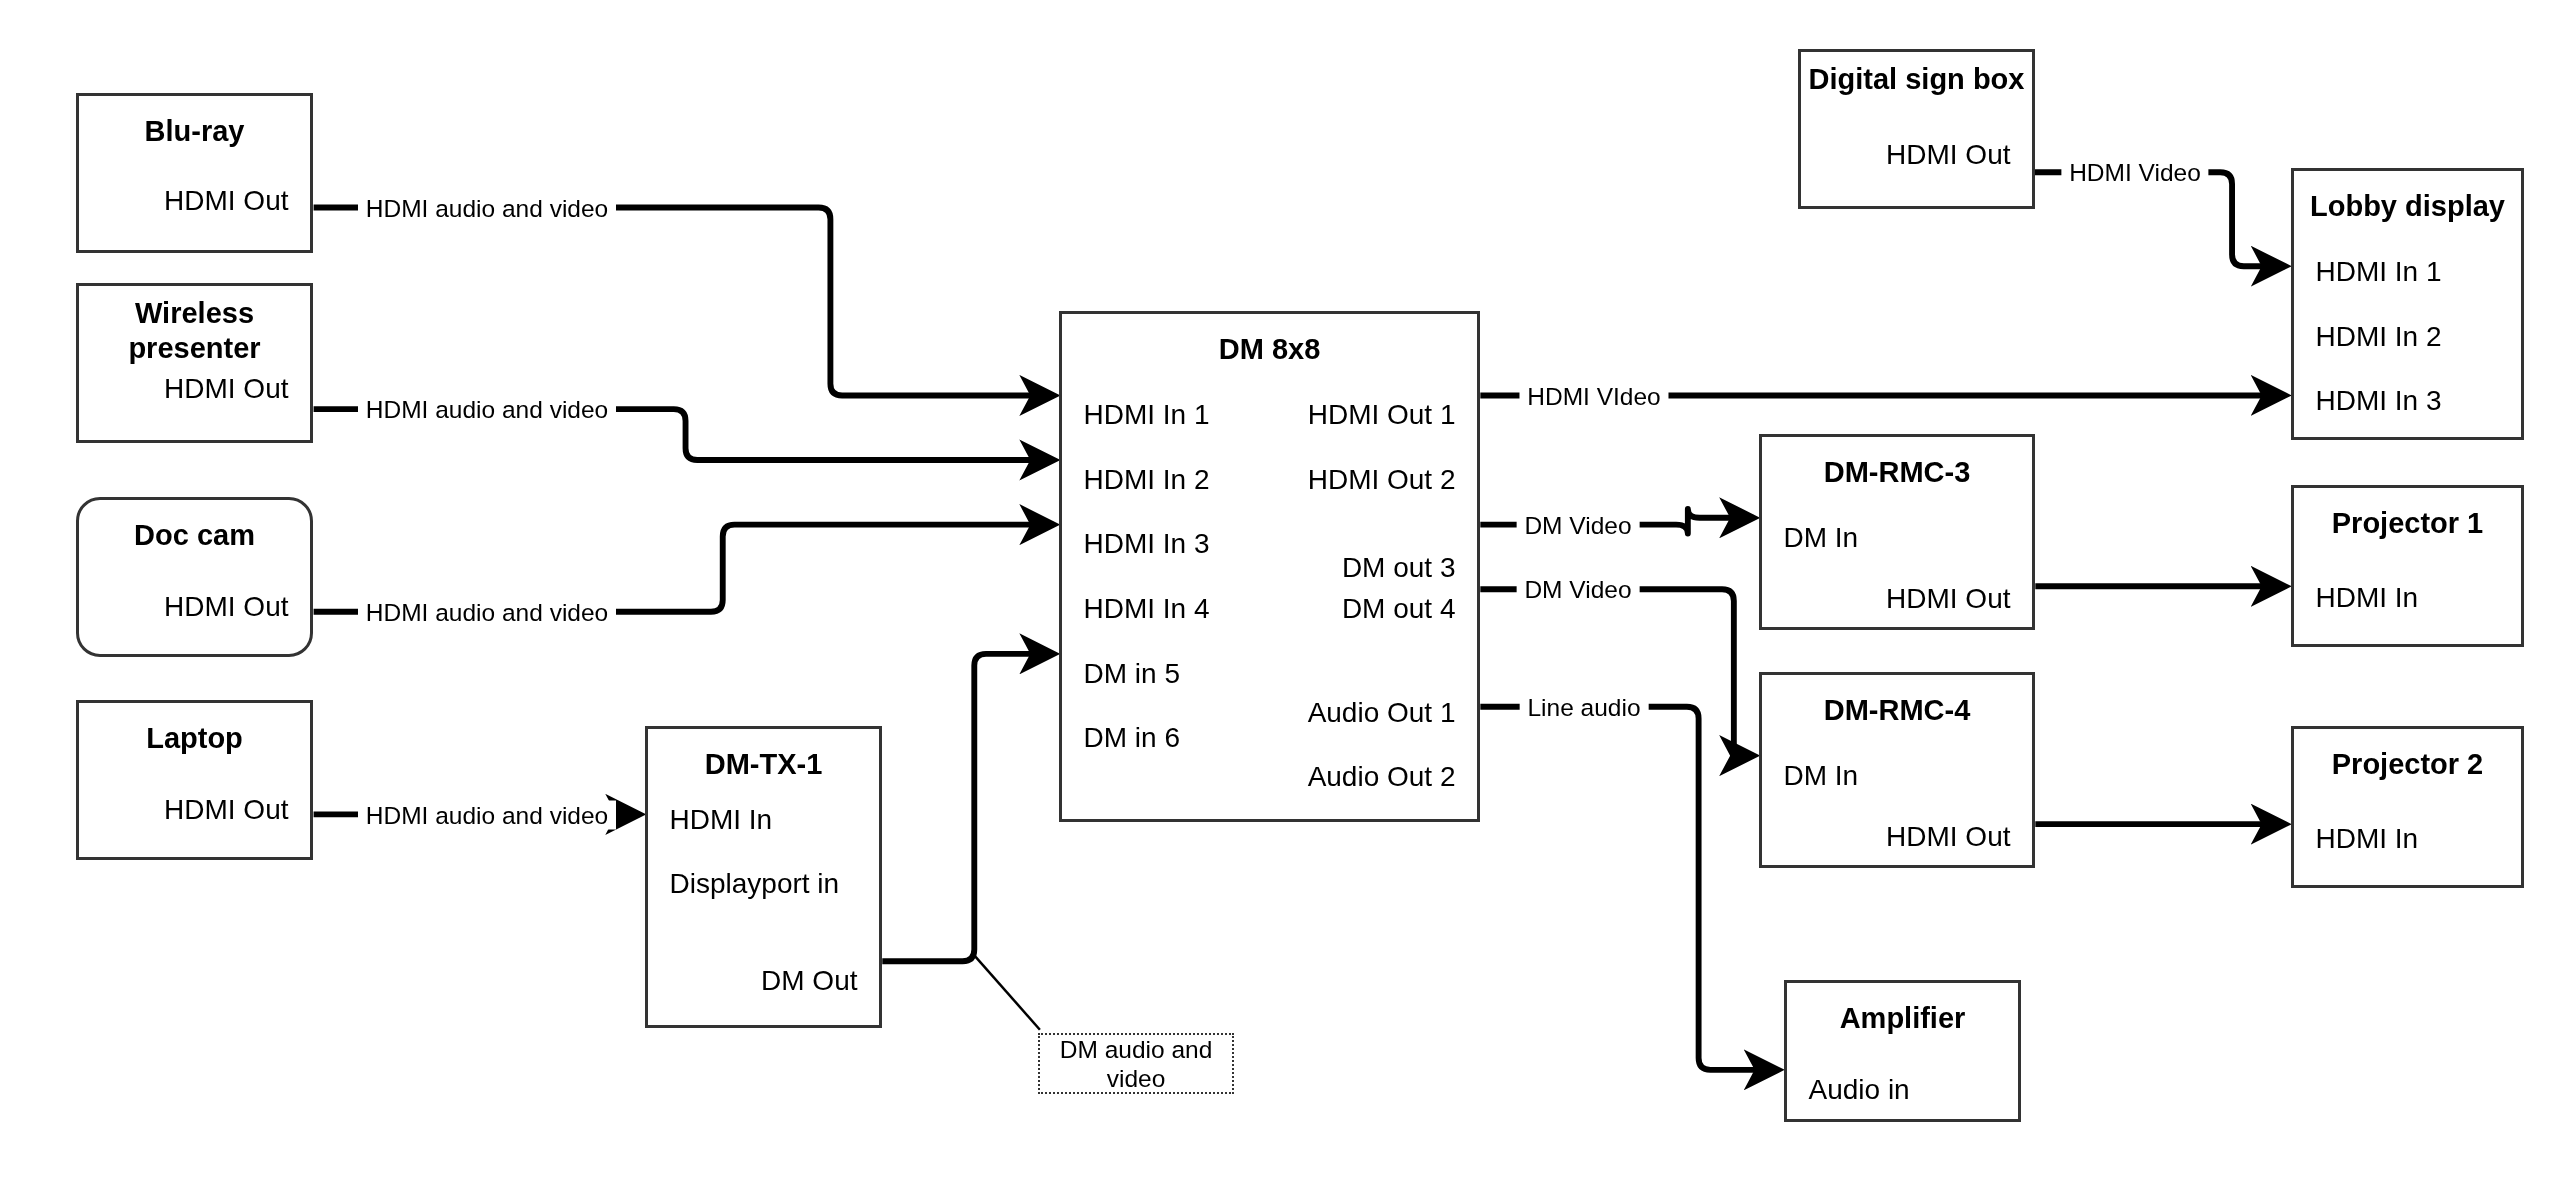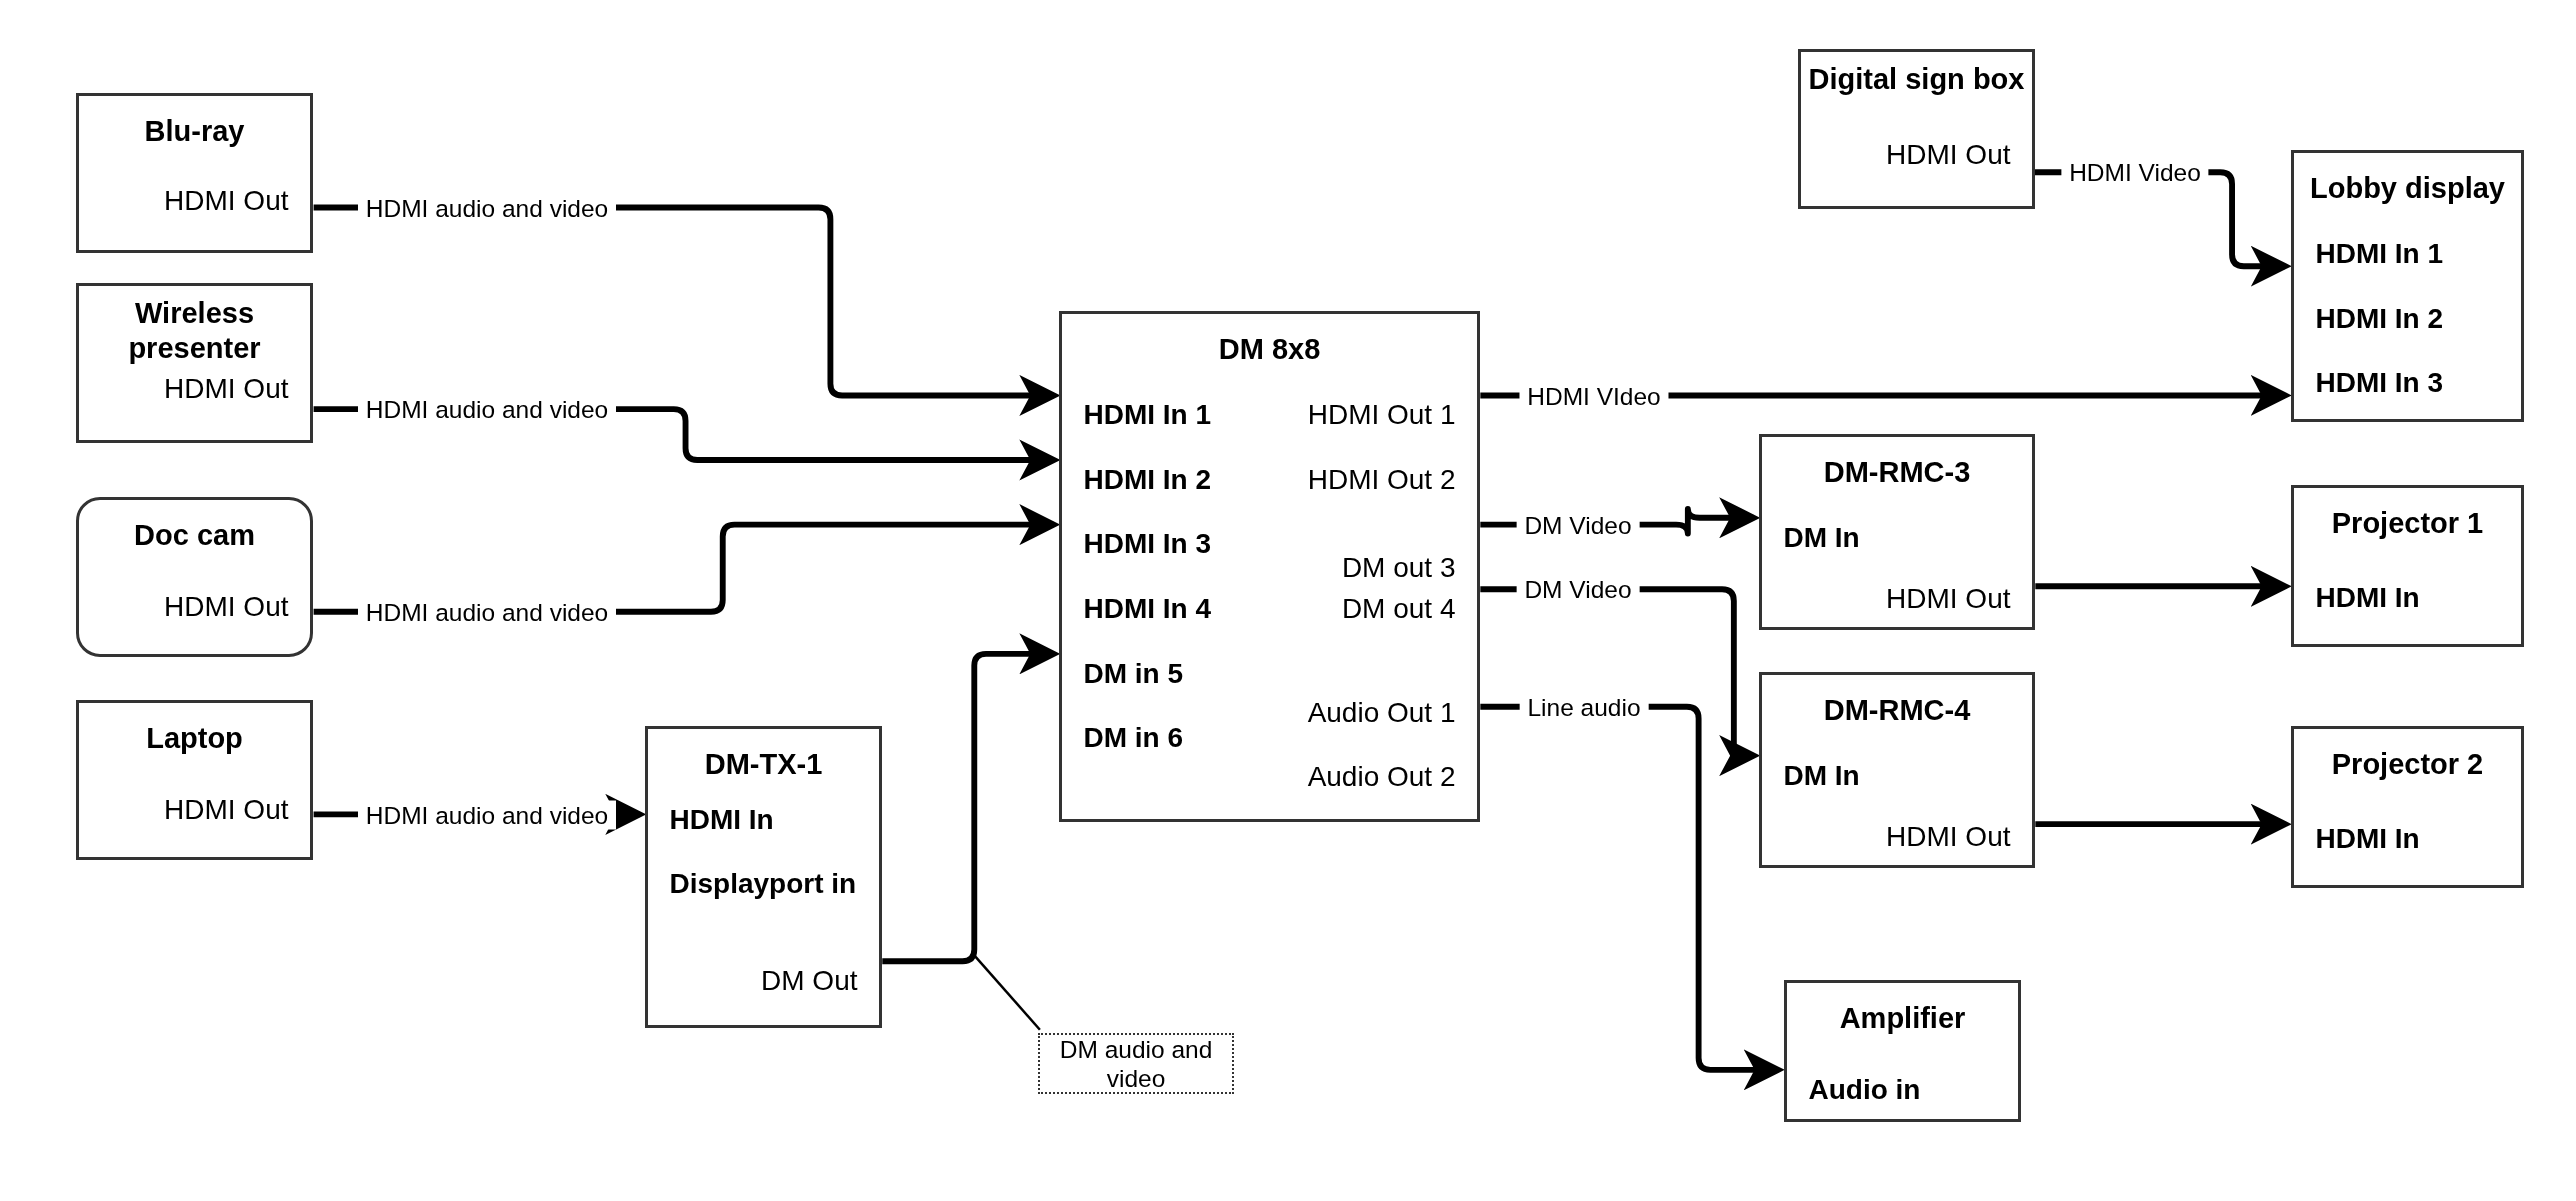--- a/index.html
+++ b/index.html
@@ -42,21 +42,21 @@
     color: #000000;
     line-height: 35px;
   }
   .port {
     position: absolute;
     font-size: 28px;
     color: #000000;
     line-height: 33px;
     white-space: nowrap;
   }
-  .port.left  { left: 21.5px; text-align: right; font-weight: bold; }
+  .port.left  { left: 21.5px; text-align: right; }
   .port.right { right: 21.5px; text-align: right; }
   .wire-label {
     position: absolute;
     font-size: 24.5px;
     color: #000000;
     background: #ffffff;
     line-height: 29px;
     white-space: nowrap;
     padding: 0 7.8px;
     transform: translate(-50%, -50%);
@@ -154,21 +154,21 @@
         <div class="port right" style="top: 149px;">HDMI Out 2</div>
         <div class="port right" style="top: 213px; margin-top: 24px;">DM out 3</div>
         <div class="port right" style="top: 278px;">DM out 4</div>
         <div class="port right" style="top: 382px;">Audio Out 1</div>
         <div class="port right" style="top: 446px;">Audio Out 2</div>
       </div>
       <div class="node" style="left: 1784px; top: 49px; width: 237px; height: 160px; border-color: rgb(51, 51, 51); margin-left: 14px;">
         <div class="node-title" style="top: 9.8px;">Digital sign box</div>
         <div class="port right" style="top: 86px;">HDMI Out</div>
       </div>
-      <div class="node" style="left: 2291px; top: 150px; width: 233px; height: 272px; border-color: rgb(51, 51, 51);">
+      <div class="node" style="left: 2291px; top: 168px; width: 233px; height: 272px; border-color: rgb(51, 51, 51);">
         <div class="node-title" style="top: 17.6px;">Lobby display</div>
         <div class="port left" style="top: 84px;">HDMI In 1</div>
         <div class="port left" style="top: 149px;">HDMI In 2</div>
         <div class="port left" style="top: 213px;">HDMI In 3</div>
       </div>
       <div class="node" style="left: 1759px; top: 434px; width: 276px; height: 196px; border-color: rgb(51, 51, 51);">
         <div class="node-title" style="top: 17.6px;">DM-RMC-3</div>
         <div class="port left" style="top: 84px;">DM In</div>
         <div class="port right" style="top: 145px;">HDMI Out</div>
       </div>

